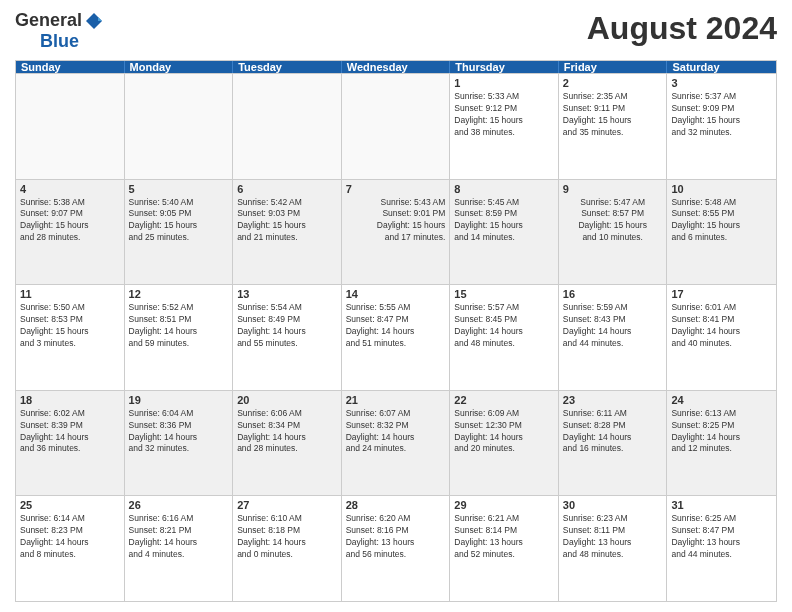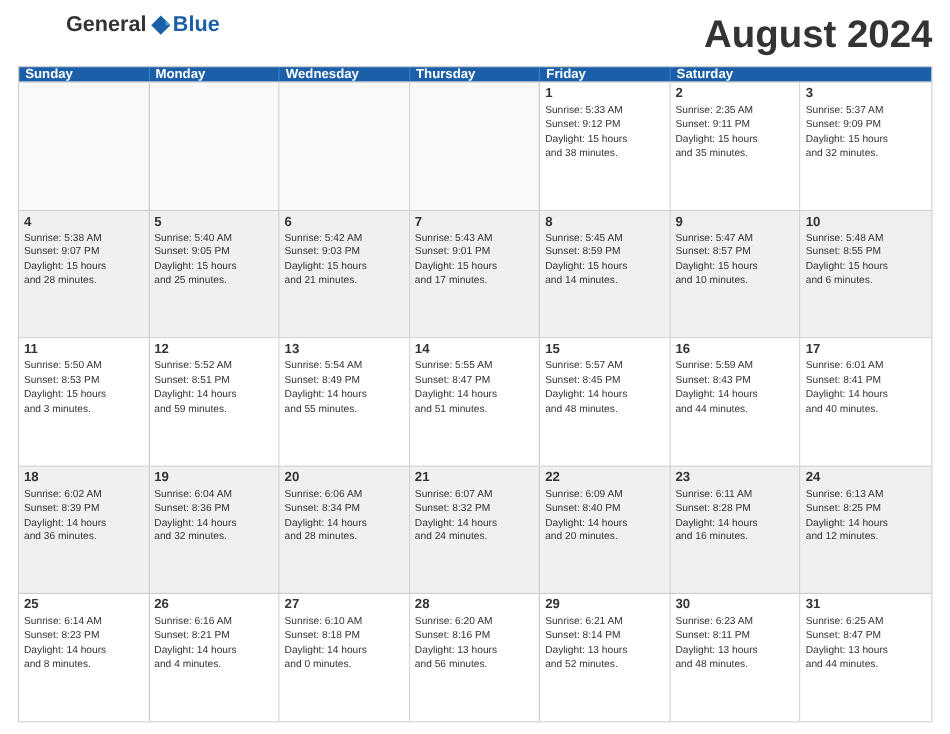--- a/index.html
+++ b/index.html
@@ -18,23 +18,22 @@
       flex-direction: column;
     }
     .header {
       display: flex;
       justify-content: space-between;
       align-items: flex-start;
       margin-bottom: 8px;
     }
     .logo {
       display: flex;
-      flex-direction: row;
+      flex-direction: column;
       align-items: center;
-      margin-left: 40px;
     }
     .logo-text {
       display: flex;
       align-items: center;
     }
     .logo-general {
       font-size: 18px;
       font-weight: bold;
       color: #333;
     }
@@ -140,20 +139,21 @@
     </div>
     <div class="title-block">
       <div class="month-year">August 2024</div>
     </div>
   </div>
 
   <div class="calendar">
     <div class="cal-header-row">
     <div class="cal-header-cell">Sunday</div>
         <div class="cal-header-cell">Monday</div>
+        <div class="cal-header-cell">Tuesday</div>
         <div class="cal-header-cell">Wednesday</div>
         <div class="cal-header-cell">Thursday</div>
         <div class="cal-header-cell">Friday</div>
         <div class="cal-header-cell">Saturday</div>
       </div>
     <div class="cal-body">
     <div class="cal-week">
           <div class="cal-cell empty"></div>
           <div class="cal-cell empty"></div>
           <div class="cal-cell empty"></div>
@@ -197,35 +197,35 @@
           </div>
           <div class="cal-cell shaded">
             <div class="day-number">6</div>
             <div class="day-info" style="white-space: pre-line;">Sunrise: 5:42 AM
 Sunset: 9:03 PM
 Daylight: 15 hours
 and 21 minutes.</div>
           </div>
           <div class="cal-cell shaded">
             <div class="day-number">7</div>
-            <div class="day-info" style="white-space: pre-line;">Sunrise: 5:43 AM
+            <div class="day-info" style="white-space: pre-line; text-align: right;">Sunrise: 5:43 AM
 Sunset: 9:01 PM
 Daylight: 15 hours
 and 17 minutes.</div>
           </div>
           <div class="cal-cell shaded">
             <div class="day-number">8</div>
             <div class="day-info" style="white-space: pre-line;">Sunrise: 5:45 AM
 Sunset: 8:59 PM
 Daylight: 15 hours
 and 14 minutes.</div>
           </div>
           <div class="cal-cell shaded">
             <div class="day-number">9</div>
-            <div class="day-info" style="white-space: pre-line;">Sunrise: 5:47 AM
+            <div class="day-info" style="white-space: pre-line; text-align: center;">Sunrise: 5:47 AM
 Sunset: 8:57 PM
 Daylight: 15 hours
 and 10 minutes.</div>
           </div>
           <div class="cal-cell shaded">
             <div class="day-number">10</div>
             <div class="day-info" style="white-space: pre-line;">Sunrise: 5:48 AM
 Sunset: 8:55 PM
 Daylight: 15 hours
 and 6 minutes.</div>
@@ -307,21 +307,21 @@
           <div class="cal-cell shaded">
             <div class="day-number">21</div>
             <div class="day-info" style="white-space: pre-line;">Sunrise: 6:07 AM
 Sunset: 8:32 PM
 Daylight: 14 hours
 and 24 minutes.</div>
           </div>
           <div class="cal-cell shaded">
             <div class="day-number">22</div>
             <div class="day-info" style="white-space: pre-line;">Sunrise: 6:09 AM
-Sunset: 8:40 PM
+Sunset: 12:30 PM
 Daylight: 14 hours
 and 20 minutes.</div>
           </div>
           <div class="cal-cell shaded">
             <div class="day-number">23</div>
             <div class="day-info" style="white-space: pre-line;">Sunrise: 6:11 AM
 Sunset: 8:28 PM
 Daylight: 14 hours
 and 16 minutes.</div>
           </div>

